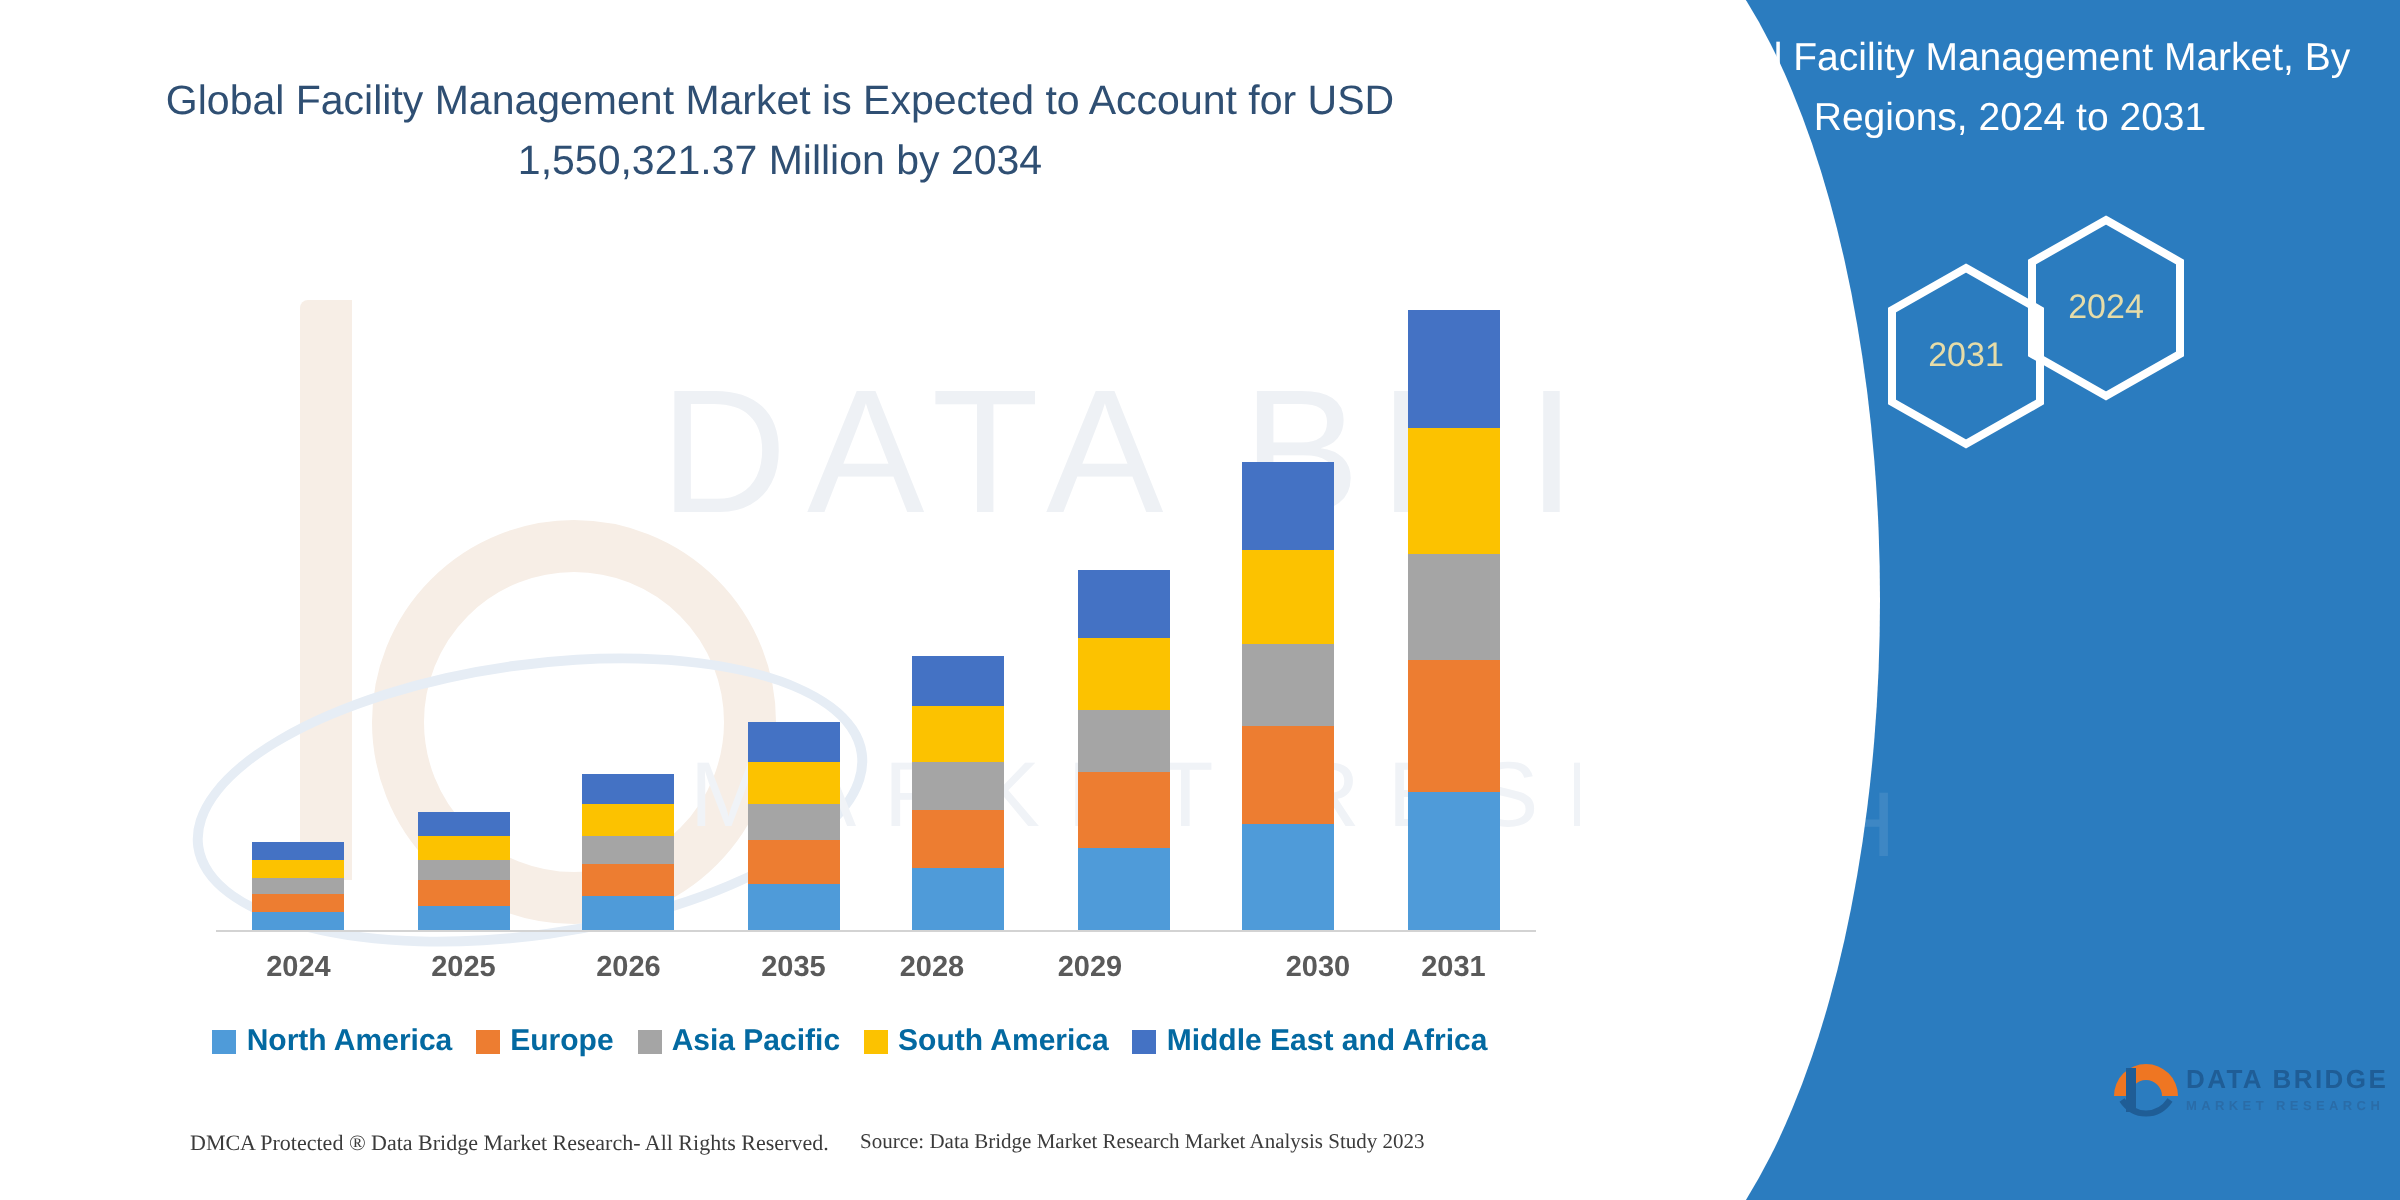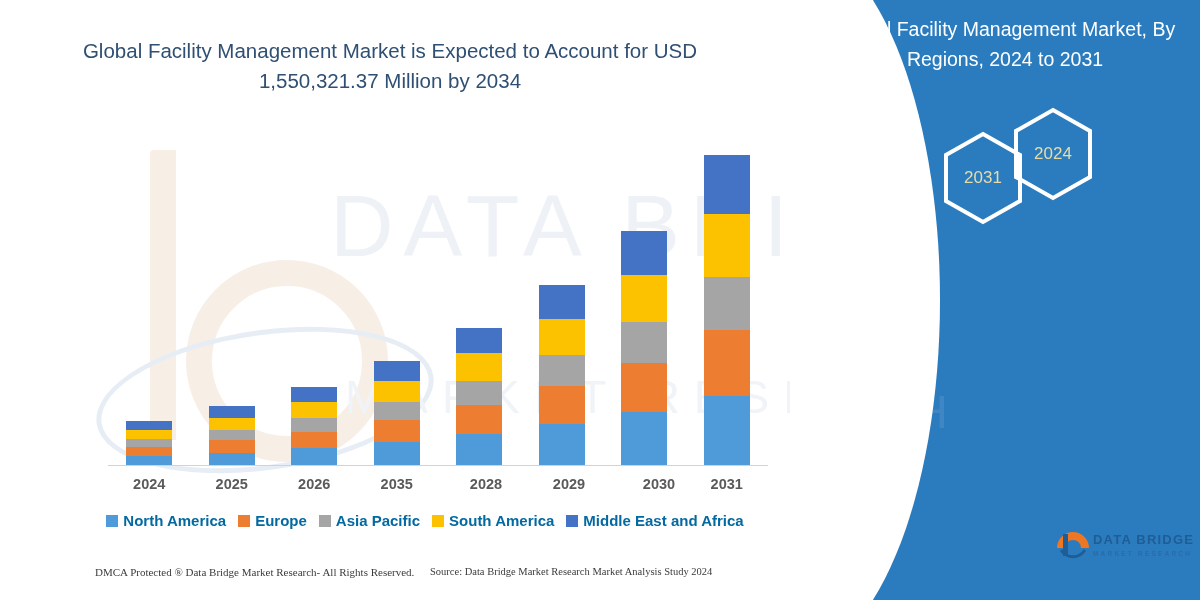--- a/index.html
+++ b/index.html
@@ -387,22 +387,22 @@
           <div class="seg" style="background: rgb(252, 194, 0); height: 20.1271%;"></div>
           <div class="seg" style="background: rgb(68, 114, 196); height: 19.0678%;"></div>
         </div>
       </div>
 
     <div class="xlabels" id="xlabels-container">
         <div class="xlabel" style="left: 1.25px;">2024</div>
         <div class="xlabel" style="left: 83.75px;">2025</div>
         <div class="xlabel" style="left: 166.25px;">2026</div>
         <div class="xlabel" style="left: 248.75px;">2035</div>
-        <div class="xlabel" style="left: 338px;">2028</div>
-        <div class="xlabel" style="left: 421px;">2029</div>
+        <div class="xlabel" style="left: 318px;">2028</div>
+        <div class="xlabel" style="left: 397px;">2029</div>
         <div class="xlabel" style="left: 511px;">2030</div>
         <div class="xlabel" style="left: 578.75px;">2031</div>
       </div>
 
     <div class="legend" id="legend-container">
         <div class="legend-item">
           <span class="legend-swatch" style="background: rgb(79, 155, 217);"></span>
           <span class="legend-label">North America</span>
         </div>
         <div class="legend-item">
@@ -418,21 +418,21 @@
           <span class="legend-label">South America</span>
         </div>
         <div class="legend-item">
           <span class="legend-swatch" style="background: rgb(68, 114, 196);"></span>
           <span class="legend-label">Middle East and Africa</span>
         </div>
       </div>
 
     <div class="footer">
       <div class="footer-left">DMCA Protected ® Data Bridge Market Research-  All Rights Reserved.</div>
-      <div class="footer-right">Source: Data Bridge Market Research  Market Analysis Study 2024</div>
+      <div class="footer-right">Source: Data Bridge Market Research  Market Analysis Study 2023</div>
     </div>
   </div>
 
   <div class="right-pane">
     <div class="pane-curve"></div>
     <div class="pane-wm2">RCH</div>
 
     <div class="pane-title">Global Facility Management Market, By Regions, 2024 to 2031</div>
 
     <div class="hexes">

